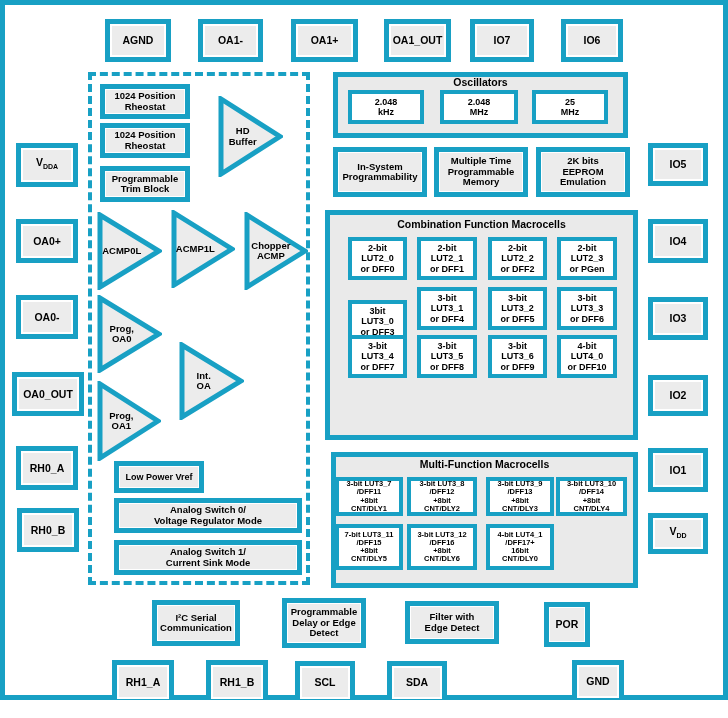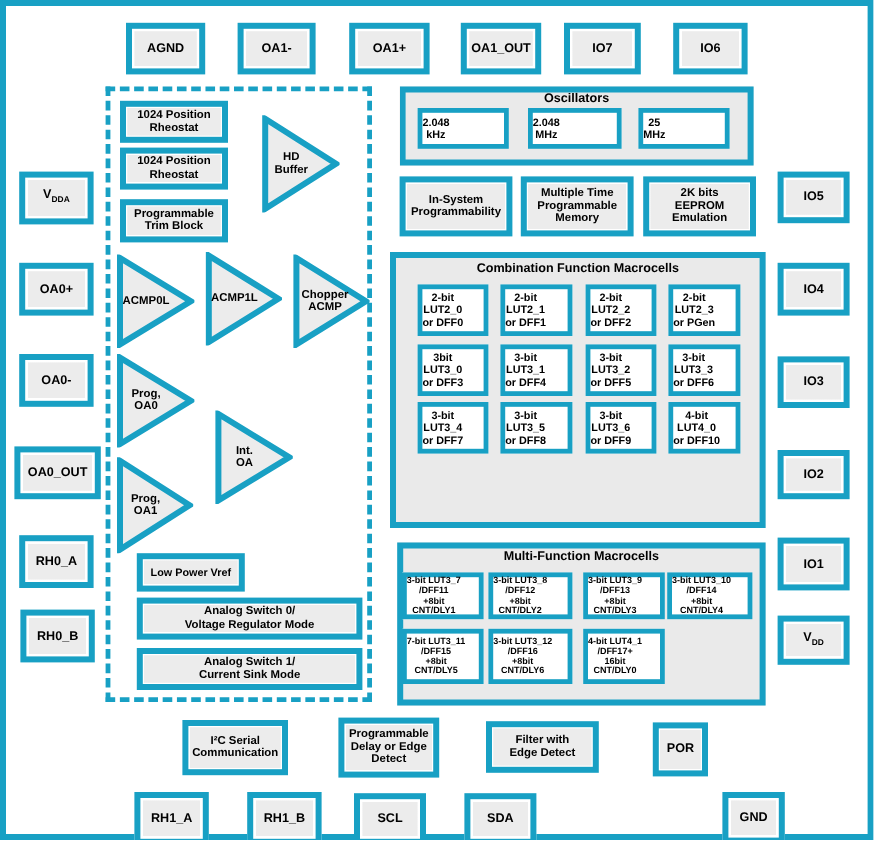--- a/index.html
+++ b/index.html
@@ -24,21 +24,21 @@
     text-align:center; font-size:9.5px; line-height:10.5px;
   }
   .dashed { position:absolute; border:4px dashed var(--teal, #18A0C4); }
   .container-box {
     position:absolute; background:var(--container_fill,#EAEAEA);
     box-shadow: inset 0 0 0 5px var(--teal, #18A0C4);
   }
   .container-title { position:absolute; left:0; right:0; text-align:center; font-size:10.5px; }
   .cell {
     position:absolute; border:4px solid var(--teal, #18A0C4); background:var(--cell_fill,#FFF);
-    display:flex; align-items:center; text-align:center;
+    display:flex; align-items:center; justify-content:center; text-align:center;
     font-size:9px; line-height:10.5px;
   }
   .cell.small { font-size:8px; line-height:9px; }
   .cell.mf { font-size:7.5px; line-height:8.2px; }
   .tri { position:absolute; }
   .tri svg { position:absolute; left:0; top:0; width:100%; height:100%; }
   .tri polygon { fill:var(--box_fill,#ECECEC); stroke:var(--teal,#18A0C4); stroke-width:5; }
   .tri .tlabel {
     position:absolute; left:0; top:0; right:0; bottom:0;
     display:flex; align-items:center; justify-content:center; padding-right:24%;
@@ -112,21 +112,21 @@
     </div>
   <div class="pin" style="left:206px;top:660px;width:62px;height:44px">
       <span class="ml">RH1_B</span>
     </div>
   <div class="pin" style="left:295px;top:661px;width:60px;height:43px">
       <span class="ml">SCL</span>
     </div>
   <div class="pin" style="left:387px;top:661px;width:60px;height:43px">
       <span class="ml">SDA</span>
     </div>
-  <div class="pin" style="left:602px;top:660px;width:52px;height:43px">
+  <div class="pin" style="left:572px;top:660px;width:52px;height:43px">
       <span class="ml">GND</span>
     </div>
 
   <div class="dashed" style="left:88px;top:72px;width:222px;height:513px"></div>
 
   <div class="blk" style="left:100px;top:84px;width:90px;height:35px">
       <span class="ml">1024 Position
 Rheostat</span>
     </div>
   <div class="blk" style="left:100px;top:123px;width:90px;height:35px">
@@ -244,21 +244,21 @@
     <div class="cell" style="left:163px;top:27px;width:59px;height:43px">
         <span class="ml">2-bit
 LUT2_2
 or DFF2</span>
       </div>
     <div class="cell" style="left:232px;top:27px;width:60px;height:43px">
         <span class="ml">2-bit
 LUT2_3
 or PGen</span>
       </div>
-    <div class="cell" style="left:23px;top:77px;width:59px;height:43px">
+    <div class="cell" style="left:23px;top:90px;width:59px;height:43px">
         <span class="ml">3bit
 LUT3_0
 or DFF3</span>
       </div>
     <div class="cell" style="left:92px;top:77px;width:60px;height:43px">
         <span class="ml">3-bit
 LUT3_1
 or DFF4</span>
       </div>
     <div class="cell" style="left:163px;top:77px;width:59px;height:43px">

